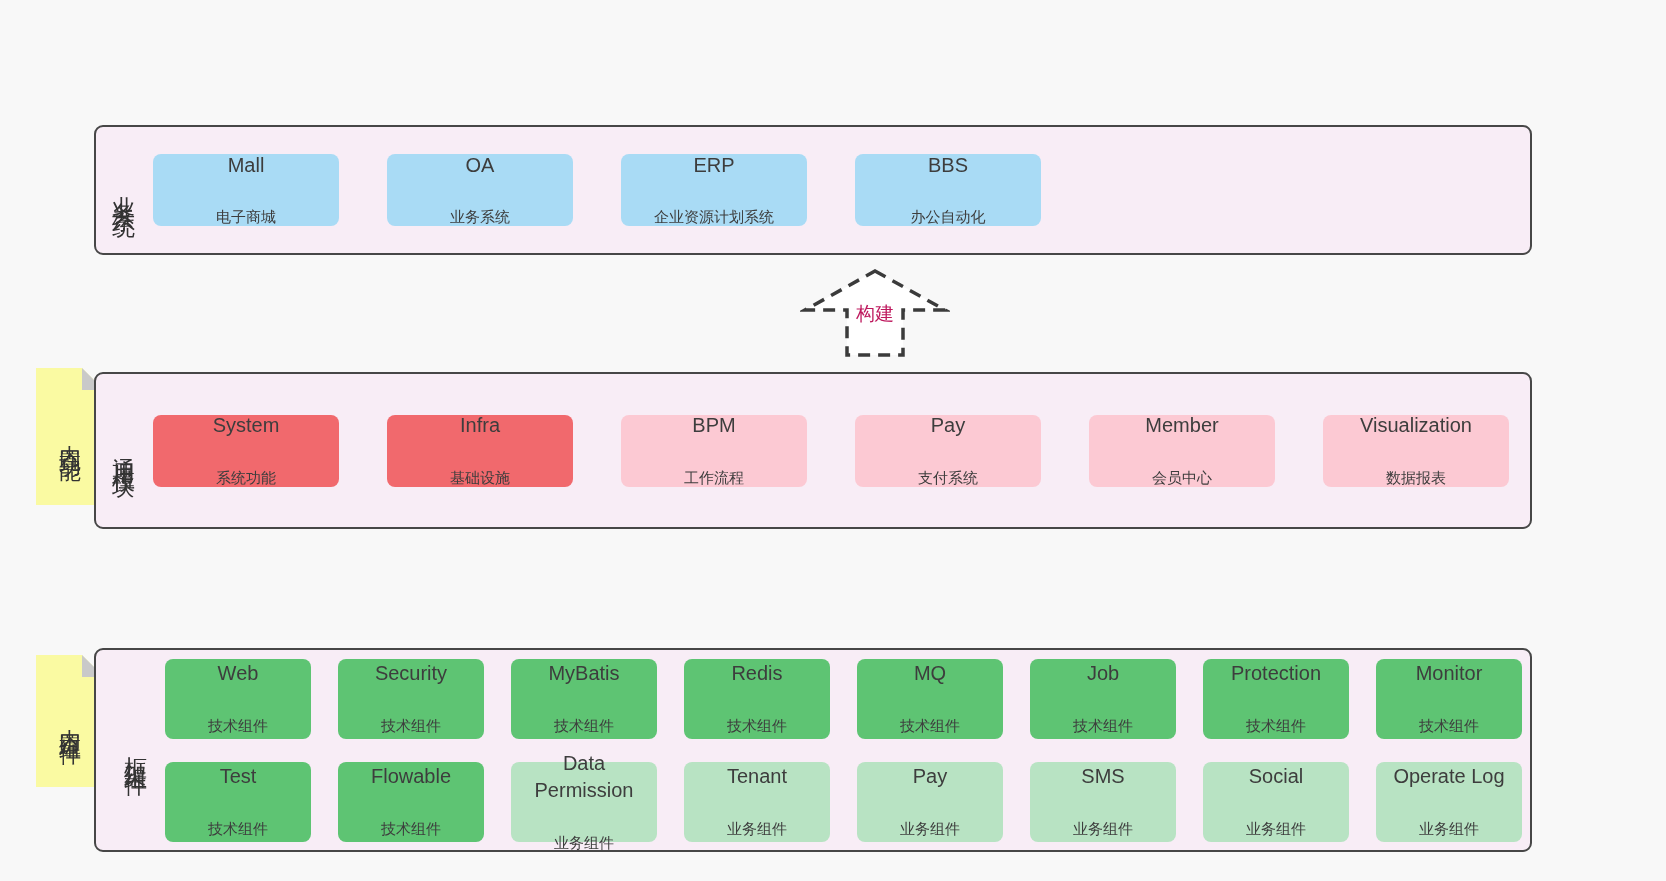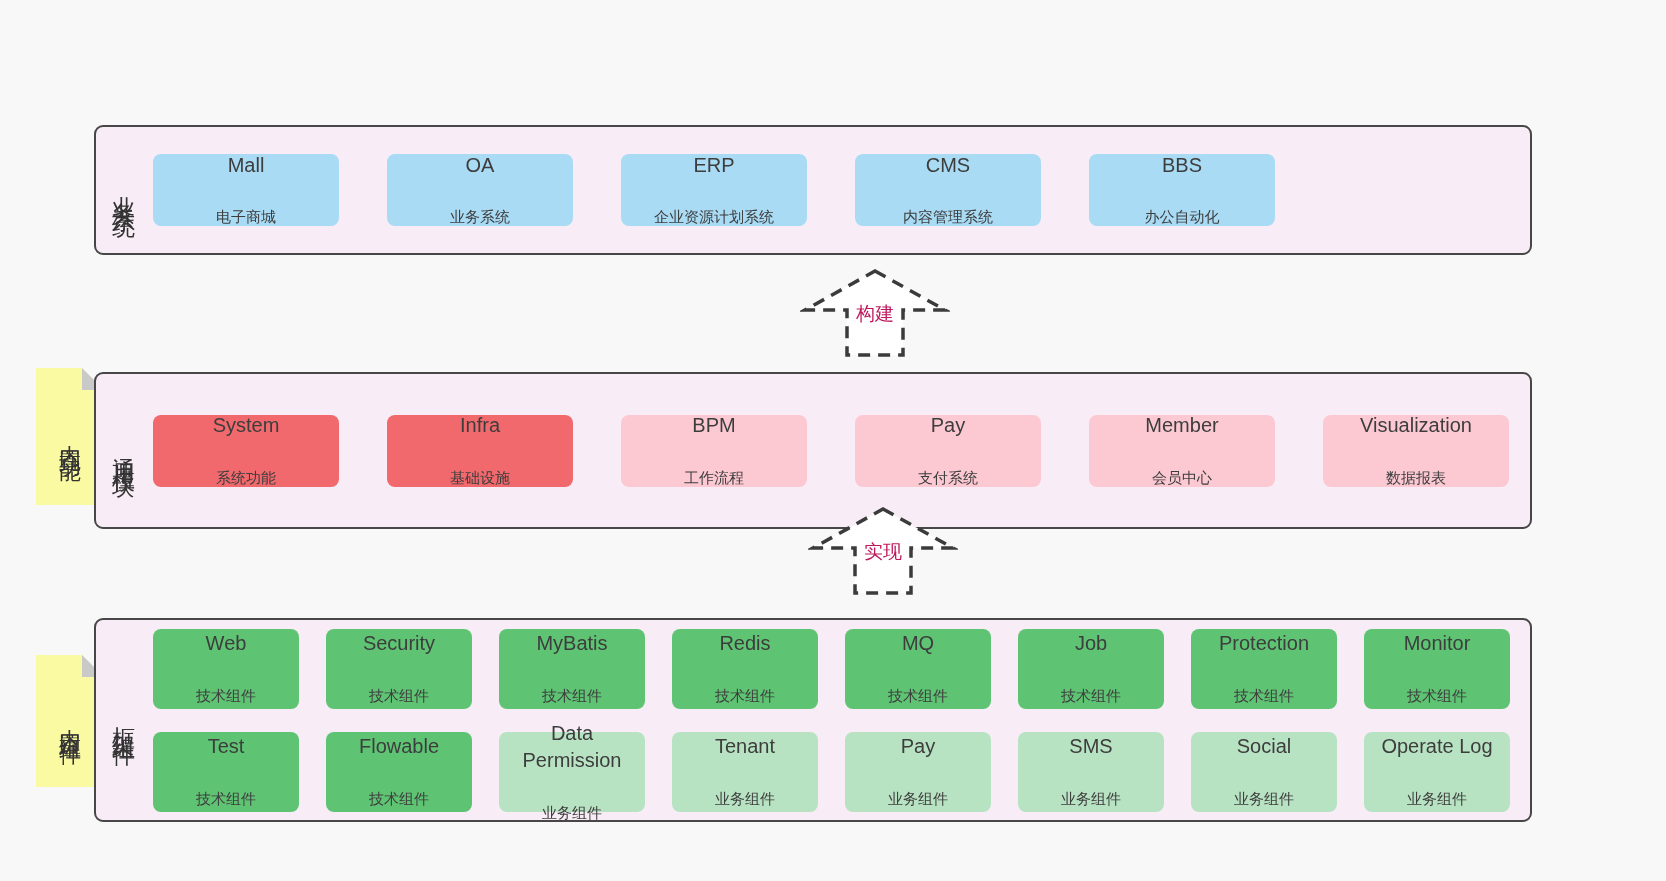--- a/index.html
+++ b/index.html
@@ -5,21 +5,21 @@
   html,body{margin:0;padding:0;background:#f8f8f8;}
   body{font-family:"Liberation Sans","DejaVu Sans",sans-serif;color:#3d3d3d;}
   .canvas{position:relative;width:1666px;height:881px;background:#f8f8f8;overflow:hidden;}
 
   
   .layer{position:absolute;left:94px;width:1438px;box-sizing:border-box;
          background:#f8edf6;border:2px solid #474747;border-radius:9px;
          display:flex;z-index:1;}
   .layer-1{top:125px;height:130px;}
   .layer-2{top:372px;height:157px;}
-  .layer-3{top:618px;height:204px;}
+  .layer-3{top:648px;height:204px;padding-left:12px;}
 
   .layer-label{width:57px;flex:0 0 57px;display:flex;align-items:center;justify-content:center;
                writing-mode:vertical-lr;text-orientation:upright;
                font-size:23px;letter-spacing:6px;color:#333;}
   .rows{flex:1;display:flex;flex-direction:column;justify-content:center;gap:23px;padding-right:22px;}
   .row{display:flex;gap:48px;}
   .row.cols-8{gap:27px;}
 
   
   .box{width:186px;height:72px;border-radius:8px;display:flex;flex-direction:column;
@@ -70,24 +70,20 @@
         </div>
         <div class="box c-blue">
           <div class="box-name">OA</div>
           <div class="box-desc">业务系统</div>
         </div>
         <div class="box c-blue">
           <div class="box-name">ERP</div>
           <div class="box-desc">企业资源计划系统</div>
         </div>
         <div class="box c-blue">
-          <div class="box-name">CMS</div>
-          <div class="box-desc">内容管理系统</div>
-        </div>
-        <div class="box c-blue">
           <div class="box-name">BBS</div>
           <div class="box-desc">办公自动化</div>
         </div>
       </div>
     </div>
   </section>
 
   <div class="arrow arrow-1">
     <svg viewBox="0 0 150 90">
       <polygon points="75,3 145,42 103,42 103,87 47,87 47,42 5,42" fill="#ffffff" stroke="#3b3b3b" stroke-width="3.5" stroke-dasharray="12 8" stroke-linejoin="miter"></polygon>
@@ -120,26 +116,20 @@
           <div class="box-desc">会员中心</div>
         </div>
         <div class="box c-pink">
           <div class="box-name">Visualization</div>
           <div class="box-desc">数据报表</div>
         </div>
       </div>
     </div>
   </section>
 
-  <div class="arrow arrow-2">
-    <svg viewBox="0 0 150 90">
-      <polygon points="75,3 145,42 103,42 103,87 47,87 47,42 5,42" fill="#ffffff" stroke="#3b3b3b" stroke-width="3.5" stroke-dasharray="12 8" stroke-linejoin="miter"></polygon>
-    </svg>
-    <div class="arrow-label">实现</div>
-  </div>
 
   <section class="layer layer-3">
     <div class="layer-label">框架组件</div>
     <div class="rows">
       <div class="row cols-8">
         <div class="box c-green">
           <div class="box-name">Web</div>
           <div class="box-desc">技术组件</div>
         </div>
         <div class="box c-green">

